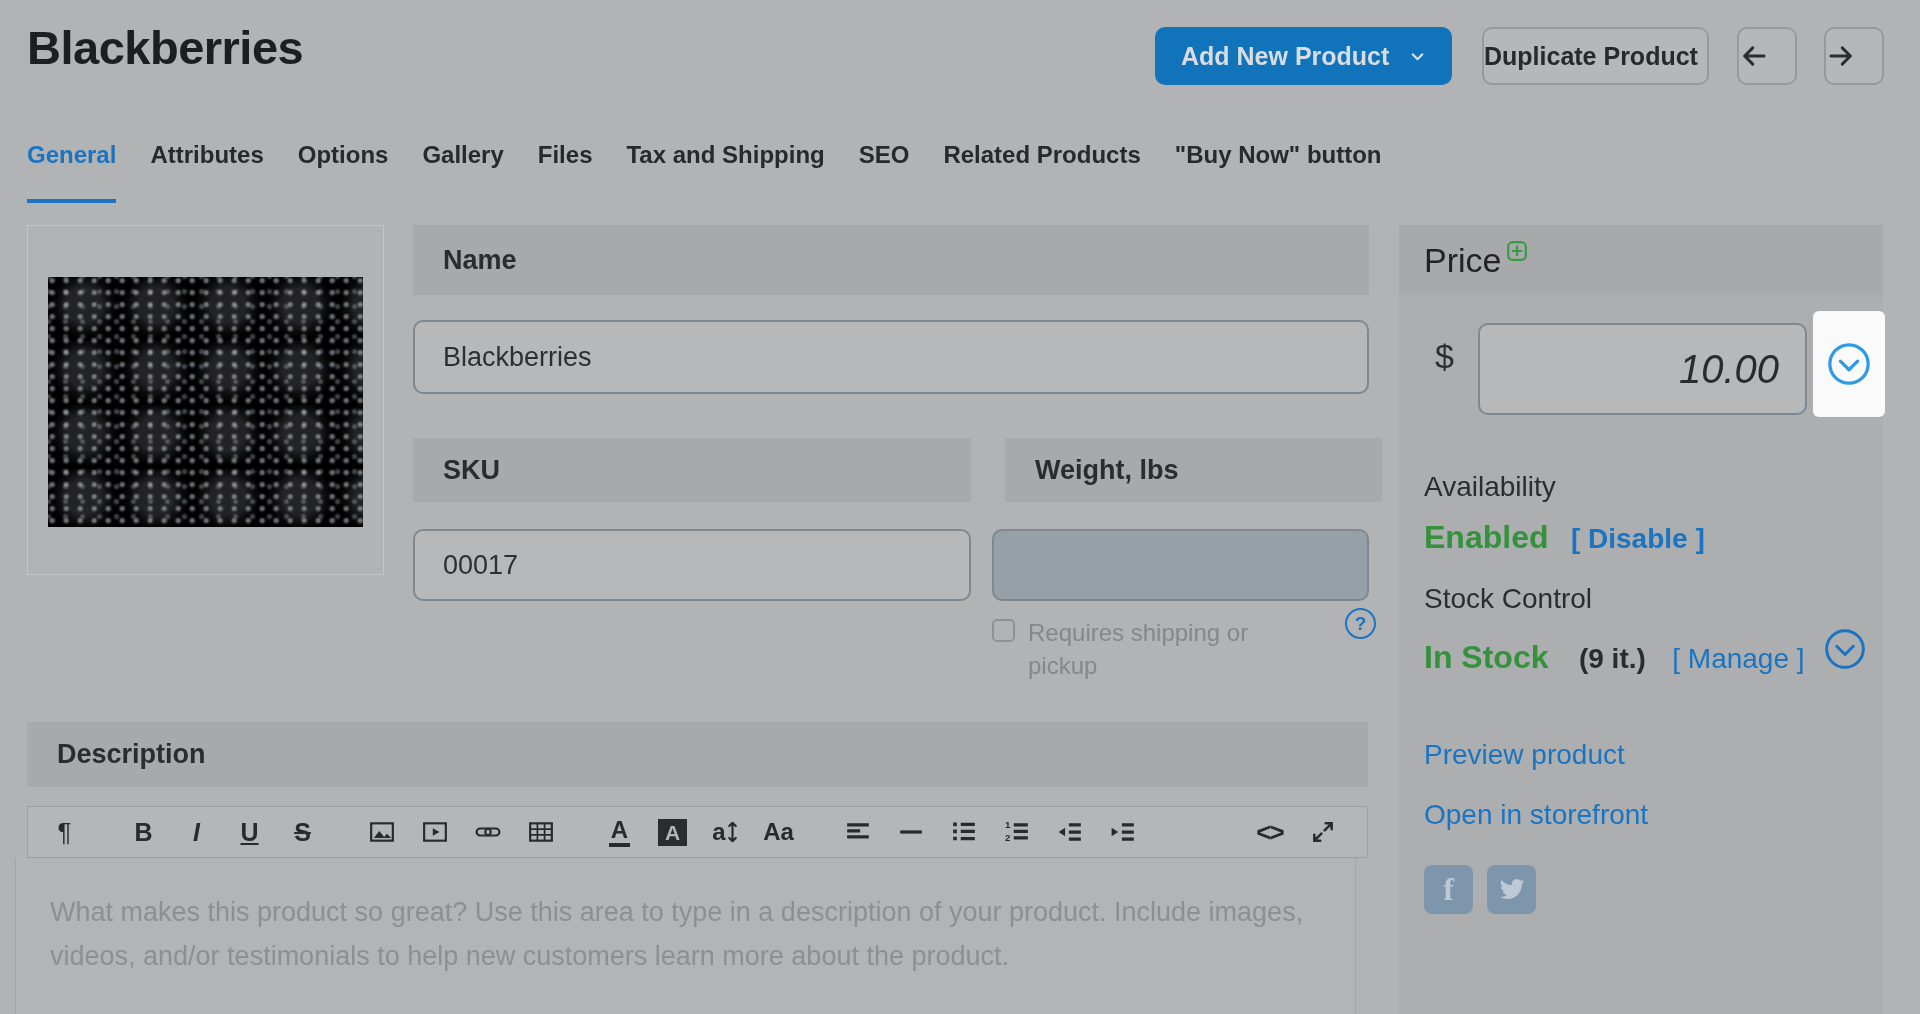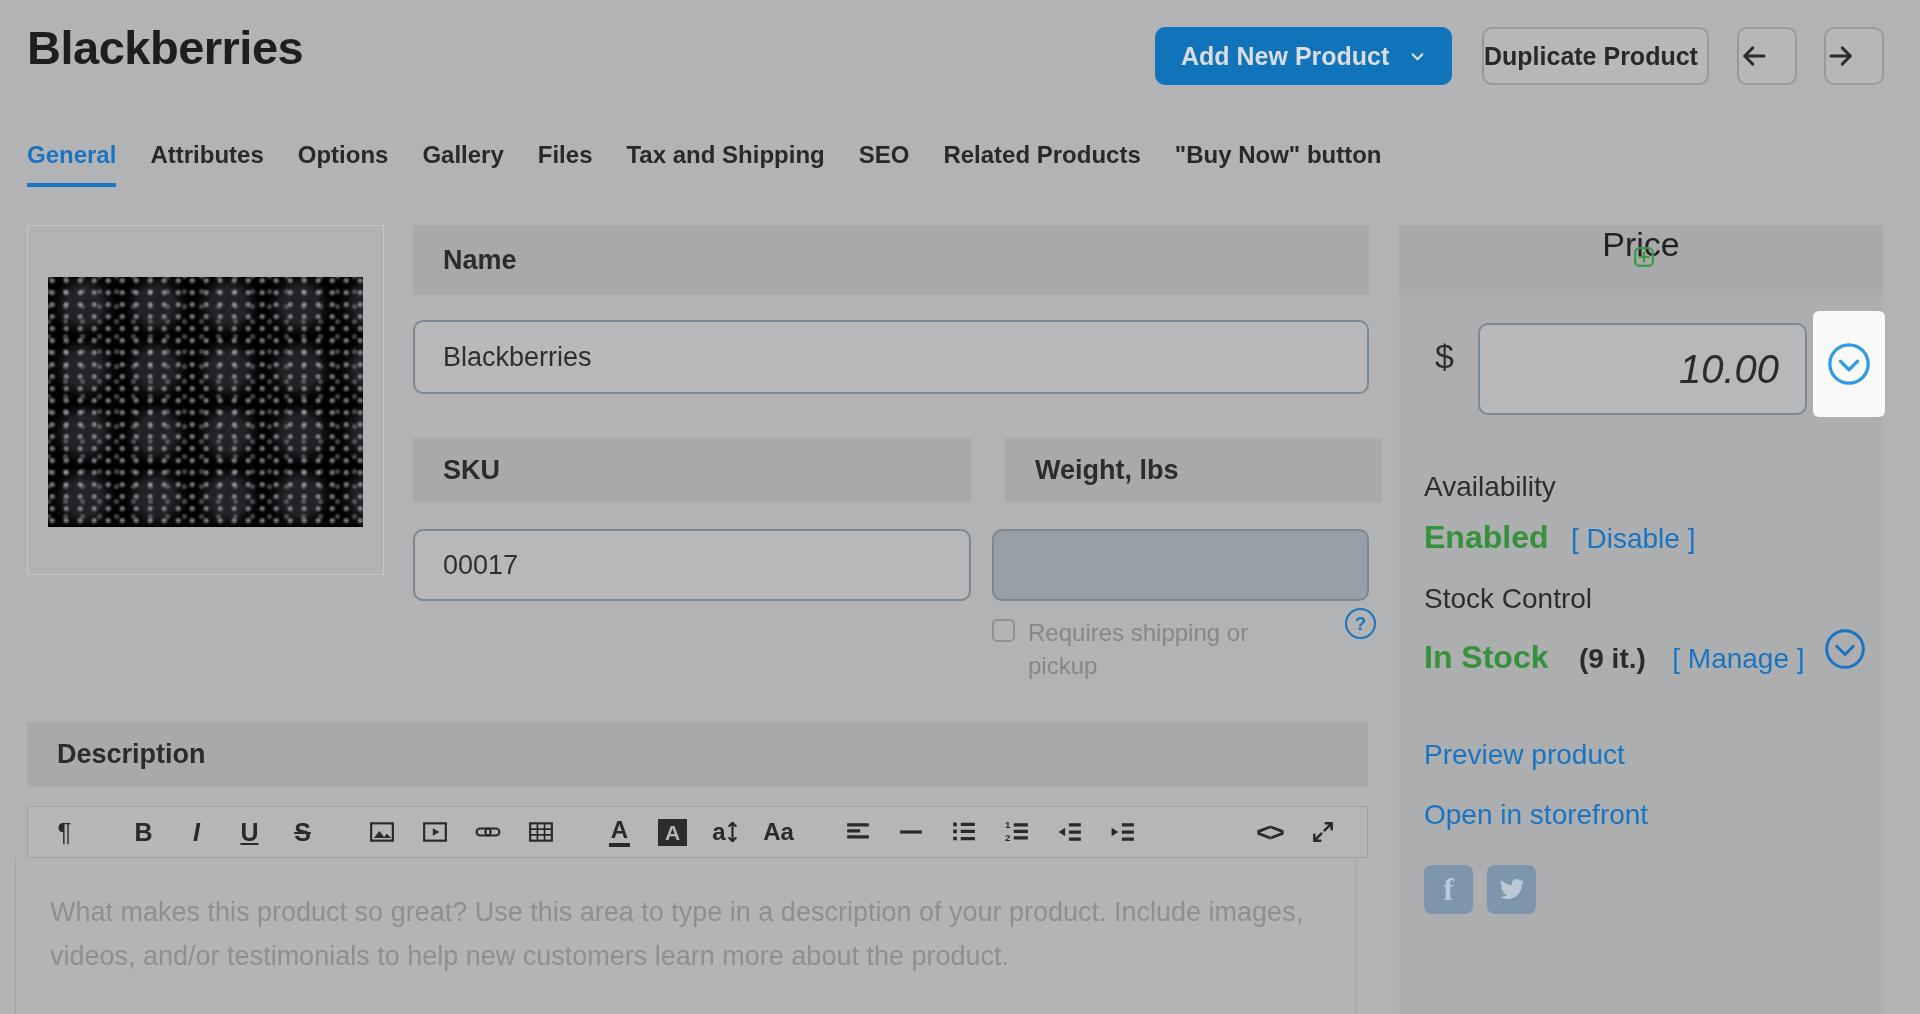--- a/index.html
+++ b/index.html
@@ -19,21 +19,21 @@
   .btn{display:flex;align-items:center;border-radius:10px;font-weight:600;cursor:pointer;border:none;}
   .btn-primary{left:1155px;top:27px;width:297px;height:58px;background:var(--accent-blue);
     color:#d9dde1;font-size:25px;justify-content:space-between;padding:0 26px;}
   .btn-secondary{background:#b5b7b8;border:2px solid #97999a;color:#28292b;font-size:25px;justify-content:flex-start;}
   .btn-dup{left:1482px;top:27px;width:227px;height:58px;}
   .btn-prev{left:1737px;top:27px;width:60px;height:58px;color:#2c2d2e;}
   .btn-next{left:1824px;top:27px;width:60px;height:58px;color:#2c2d2e;}
 
   
   .tabs{left:27px;top:141px;display:flex;gap:34px;}
-  .tab{font-size:24px;font-weight:600;color:#28292a;padding-bottom:14px;cursor:pointer;white-space:nowrap;}
+  .tab{font-size:24px;font-weight:600;color:#28292a;padding-bottom:30px;cursor:pointer;white-space:nowrap;}
   .tab.active{color:var(--link-blue);border-bottom:4px solid var(--link-blue);}
 
   
   .image-card{left:27px;top:225px;width:357px;height:350px;border:1.5px solid #c3c5c6;cursor:pointer;}
   .photo{position:absolute;left:20px;top:51px;right:20px;bottom:47px;background:
     radial-gradient(circle at 30% 30%, rgba(200,205,215,.5) 1.5px, rgba(95,97,104,.3) 3px, rgba(0,0,0,0) 4.5px) 0 0/14px 12px,
     radial-gradient(circle at 62% 64%, rgba(160,165,175,.38) 1.5px, rgba(70,72,78,.22) 3px, rgba(0,0,0,0) 4.5px) 7px 5px/17px 15px,
     radial-gradient(circle at 50% 44%, #232327 0 34%, #0b0b0d 52%, #000 66%) 0 0/72px 64px,
     radial-gradient(circle at 50% 50%, #1c1c20 0 30%, #050507 55%) 36px 30px/80px 70px,#000;}
 
@@ -55,36 +55,36 @@
   .cb{width:23px;height:23px;border:2px solid #8f9295;border-radius:5px;flex:0 0 auto;margin-top:3px;background:transparent;}
   .ship-label{font-size:24px;color:var(--text-muted);line-height:33px;}
   .help-circle{left:1345px;top:608px;width:31px;height:31px;border:2.5px solid var(--link-blue);
     border-radius:50%;color:var(--link-blue);font-size:19px;font-weight:700;display:flex;
     align-items:center;justify-content:center;cursor:pointer;}
 
   
   .right-card{left:1399px;top:225px;width:484px;height:789px;background:var(--panel-bg);}
   .right-card .abs{position:absolute;}
   .price-bar{left:0;top:0;width:484px;height:70px;background:var(--bar-bg);display:flex;
-    align-items:center;padding:0 25px;flex-direction:column;}
+    align-items:center;padding:0 25px;}
   .price-title{font-size:34px;font-weight:500;color:#222;}
   .plus-icon{color:#3b9a43;margin-left:5px;margin-top:-18px;cursor:pointer;display:inline-flex;}
   .currency{left:36px;top:112px;font-size:34px;color:#2c2d2e;}
   .price-field{left:79px;top:98px;width:329px;height:92px;}
   .price-field input{width:100%;height:100%;background:var(--input-bg);border:2px solid var(--input-border);
     border-radius:10px;font-size:40px;color:#2a2b2c;text-align:right;padding:0 26px;font-family:inherit;outline:none;font-style:italic;}
   .spotlight{left:414px;top:86px;width:72px;height:106px;background:var(--spotlight-bg);border-radius:6px;
     display:flex;align-items:center;justify-content:center;cursor:pointer;color:var(--spotlight-blue);}
   .sec-label{font-size:28px;font-weight:500;color:#2c2d2e;}
   .avail-label{left:25px;top:246px;}
   .avail-row{left:25px;top:294px;white-space:nowrap;}
   .stock-label{left:25px;top:358px;}
   .stock-row{left:25px;top:414px;white-space:nowrap;}
   .green-b{color:var(--status-green);font-weight:700;font-size:32px;}
-  .blue-b{color:var(--link-blue);font-weight:400;font-size:28px;margin-left:18px;cursor:pointer;}
+  .blue-b{color:var(--link-blue);font-weight:700;font-size:28px;margin-left:18px;cursor:pointer;}
   .blue-r{color:var(--link-blue);font-weight:400;font-size:28px;margin-left:22px;cursor:pointer;}
   .dark-b{color:#2a2b2c;font-weight:700;font-size:28px;margin-left:26px;}
   .stock-chevron{left:424px;top:402px;color:var(--link-blue);cursor:pointer;display:flex;}
   .side-link{font-size:28px;color:var(--link-blue);cursor:pointer;text-decoration:none;display:block;}
   .preview-link{left:25px;top:514px;}
   .store-link{left:25px;top:574px;}
   .social{left:25px;top:640px;display:flex;gap:14px;}
   .soc{width:49px;height:49px;border-radius:8px;background:#7e96ac;color:#bcc9d6;display:flex;
     align-items:center;justify-content:center;cursor:pointer;border:none;}
   .fb-f{font-size:32px;font-weight:700;font-family:"Liberation Serif","DejaVu Serif",serif;}

